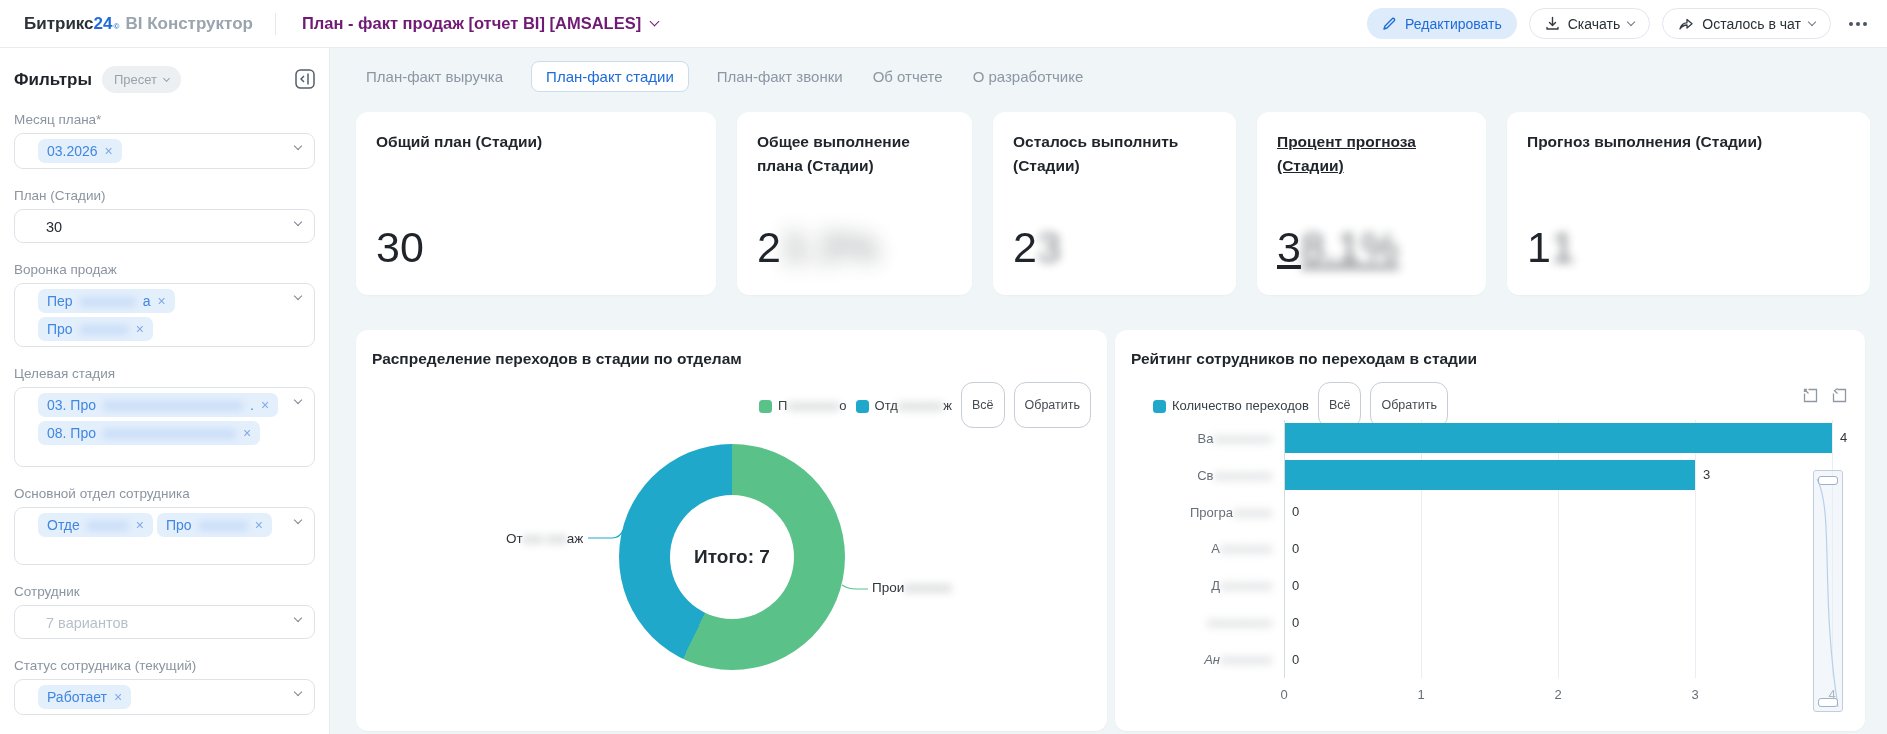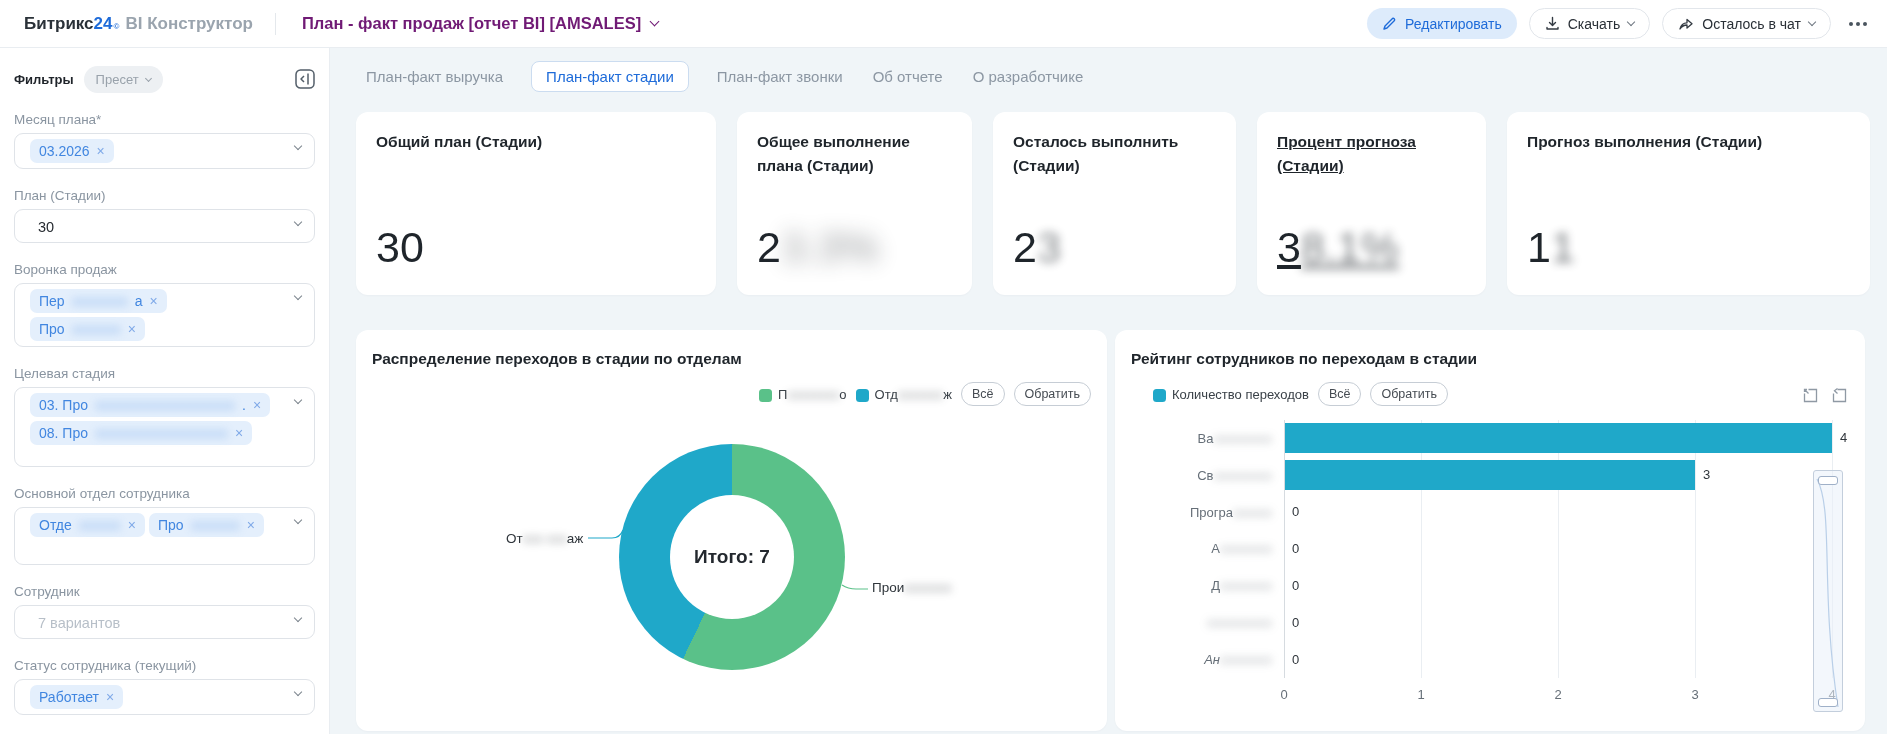--- a/index.html
+++ b/index.html
@@ -18,26 +18,26 @@
   .hbtns{display:flex;align-items:center;gap:12px;margin-right:14px}
   .hbtn{height:31px;border-radius:16px;display:flex;align-items:center;gap:8px;padding:0 15px;font-size:14px;cursor:pointer;white-space:nowrap}
   .hbtn.primary{background:#DDEBFB;color:#1E6BD9;font-weight:500}
   .hbtn.ghost{background:#fff;border:1px solid #E2E6EB;color:#2A3037}
   .hbtn .chev{width:6px;height:6px;border-width:1.5px;color:#6E7781}
   .dots{display:flex;gap:3px;margin:0 6px;cursor:pointer}
   .dots i{width:4px;height:4px;border-radius:50%;background:#4A545E;display:block}
   
   #sidebar{position:absolute;left:0;top:48px;bottom:0;width:330px;background:#fff;border-right:1px solid #E9EDF1;padding:0 14px;overflow:hidden}
   .sb-head{display:flex;align-items:center;gap:10px;margin-top:18px;position:relative}
-  .sb-title{font-size:13px;font-weight:700;color:#1F242A}
+  .sb-title{font-size:17px;font-weight:700;color:#1F242A}
   .preset{background:#EDF0F3;color:#99A2AB;border-radius:15px;padding:6px 12px;font-size:13px;display:flex;align-items:center;gap:7px;cursor:pointer}
   .preset .chev{width:5px;height:5px;border-width:1.4px;margin-top:-2px}
   .collapse-btn{position:absolute;right:0;top:3px;cursor:pointer;line-height:0}
   .flabel{font-size:13.5px;color:#8A95A1;margin:19px 0 6px}
-  .fbox{position:relative;border:1px solid #DFE3E8;border-radius:9px;background:#fff;padding:3px 30px 3px 13px;min-height:34px;cursor:pointer}
+  .fbox{position:relative;border:1px solid #DFE3E8;border-radius:9px;background:#fff;padding:3px 30px 3px 21px;min-height:34px;cursor:pointer}
   .fbox .chev{position:absolute;right:13px;top:13px;color:#7B848D;width:6px;height:6px;border-width:1.5px}
   .ftag{background:#E4EFFC;color:#4186E0;border-radius:7px;padding:4px 9px;font-size:14px;margin:2px;display:inline-flex;align-items:center;gap:7px;line-height:1.15;white-space:nowrap}
   .tagx{color:#7FA9E8;font-size:14px}
   .trow{width:100%}
   .fval{display:block;font-size:14.5px;color:#262B31;padding:6px 0 0 10px}
   .fph{display:block;font-size:14.5px;color:#B7BFC8;padding:6px 0 0 10px}
   
   #content{position:absolute;left:330px;top:48px;right:0;bottom:0;background:#F0F5F8;padding:12px 9px 0 26px;overflow:hidden}
   #tabs{display:flex;align-items:center;gap:26px;margin-left:8px;height:32px}
   .tab{font-size:15px;color:#8C97A3;padding:7px 2px;cursor:pointer;white-space:nowrap}
@@ -51,21 +51,21 @@
   #charts{display:flex;gap:8px;margin-top:35px}
   .panel{background:#fff;border-radius:12px;height:401px;position:relative;box-shadow:0 1px 2px rgba(16,36,54,.03)}
   #donut-panel{width:751px}
   #bar-panel{width:750px}
   .ptitle{position:absolute;left:16px;top:20px;font-size:15.5px;font-weight:600;color:#1F252B}
   .legend{position:absolute;display:flex;align-items:center;gap:9px;font-size:13px;color:#3A4148}
   #donut-legend{right:16px;top:52px}
   #bar-legend{left:38px;top:52px}
   .litem{display:flex;align-items:flex-end;gap:6px;cursor:pointer}
   .sw{width:13px;height:13px;border-radius:3.5px;flex:none}
-  .pill{border:1px solid #C6CDD5;border-radius:12px;padding:4px 10px;font-size:12.5px;color:#454B52;background:#fff;cursor:pointer;white-space:nowrap}
+  .pill{border:1px solid #C6CDD5;border-radius:12px;padding:15px 10px;font-size:12.5px;color:#454B52;background:#fff;cursor:pointer;white-space:nowrap}
   .rd{filter:blur(4px);opacity:.55}
   .rd2{filter:blur(2.5px);opacity:.7}
   
   #donut{position:absolute;left:263px;top:114px;width:226px;height:226px;border-radius:50%}
   #dhole{position:absolute;left:314px;top:165px;width:124px;height:124px;border-radius:50%;background:#fff}
   #dcenter{position:absolute;left:263px;top:114px;width:226px;height:226px;display:flex;align-items:center;justify-content:center;font-size:19px;font-weight:700;color:#23282E}
   .dlabel{position:absolute;font-size:13.5px;color:#30363C;white-space:nowrap}
   #dlab-left{left:150px;top:201px}
   #dlab-right{left:516px;top:250px}
   

